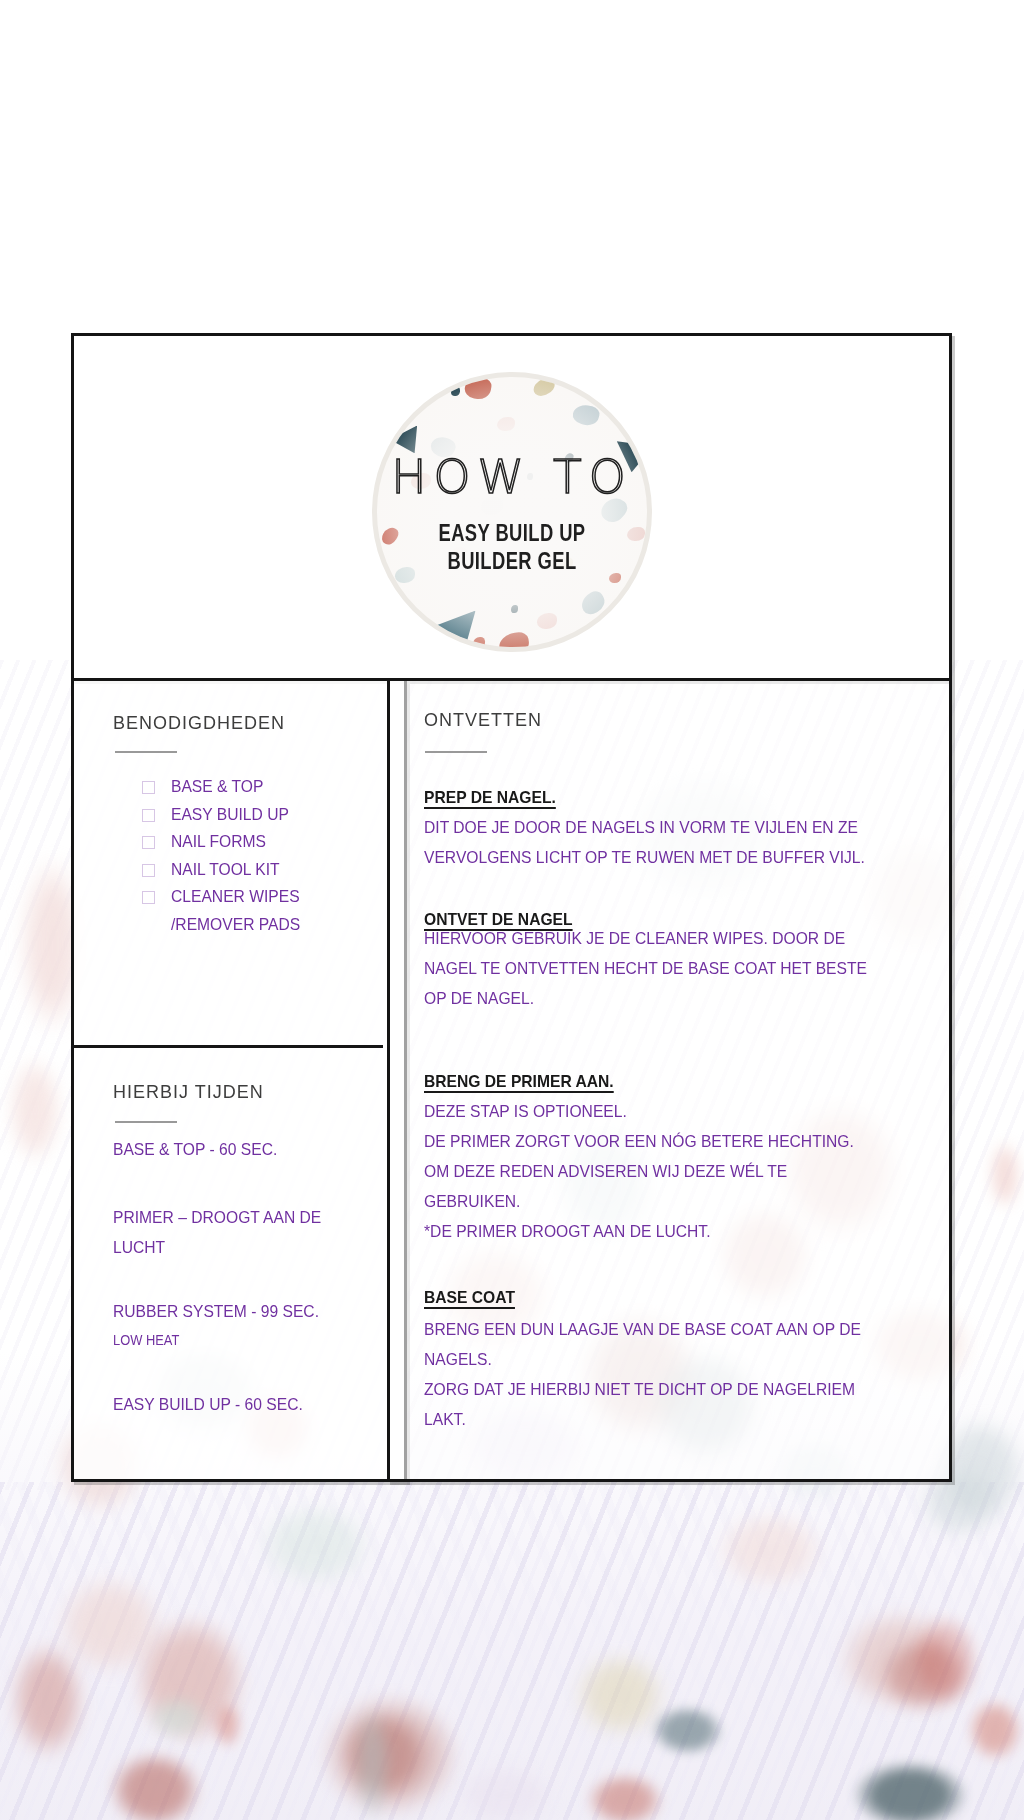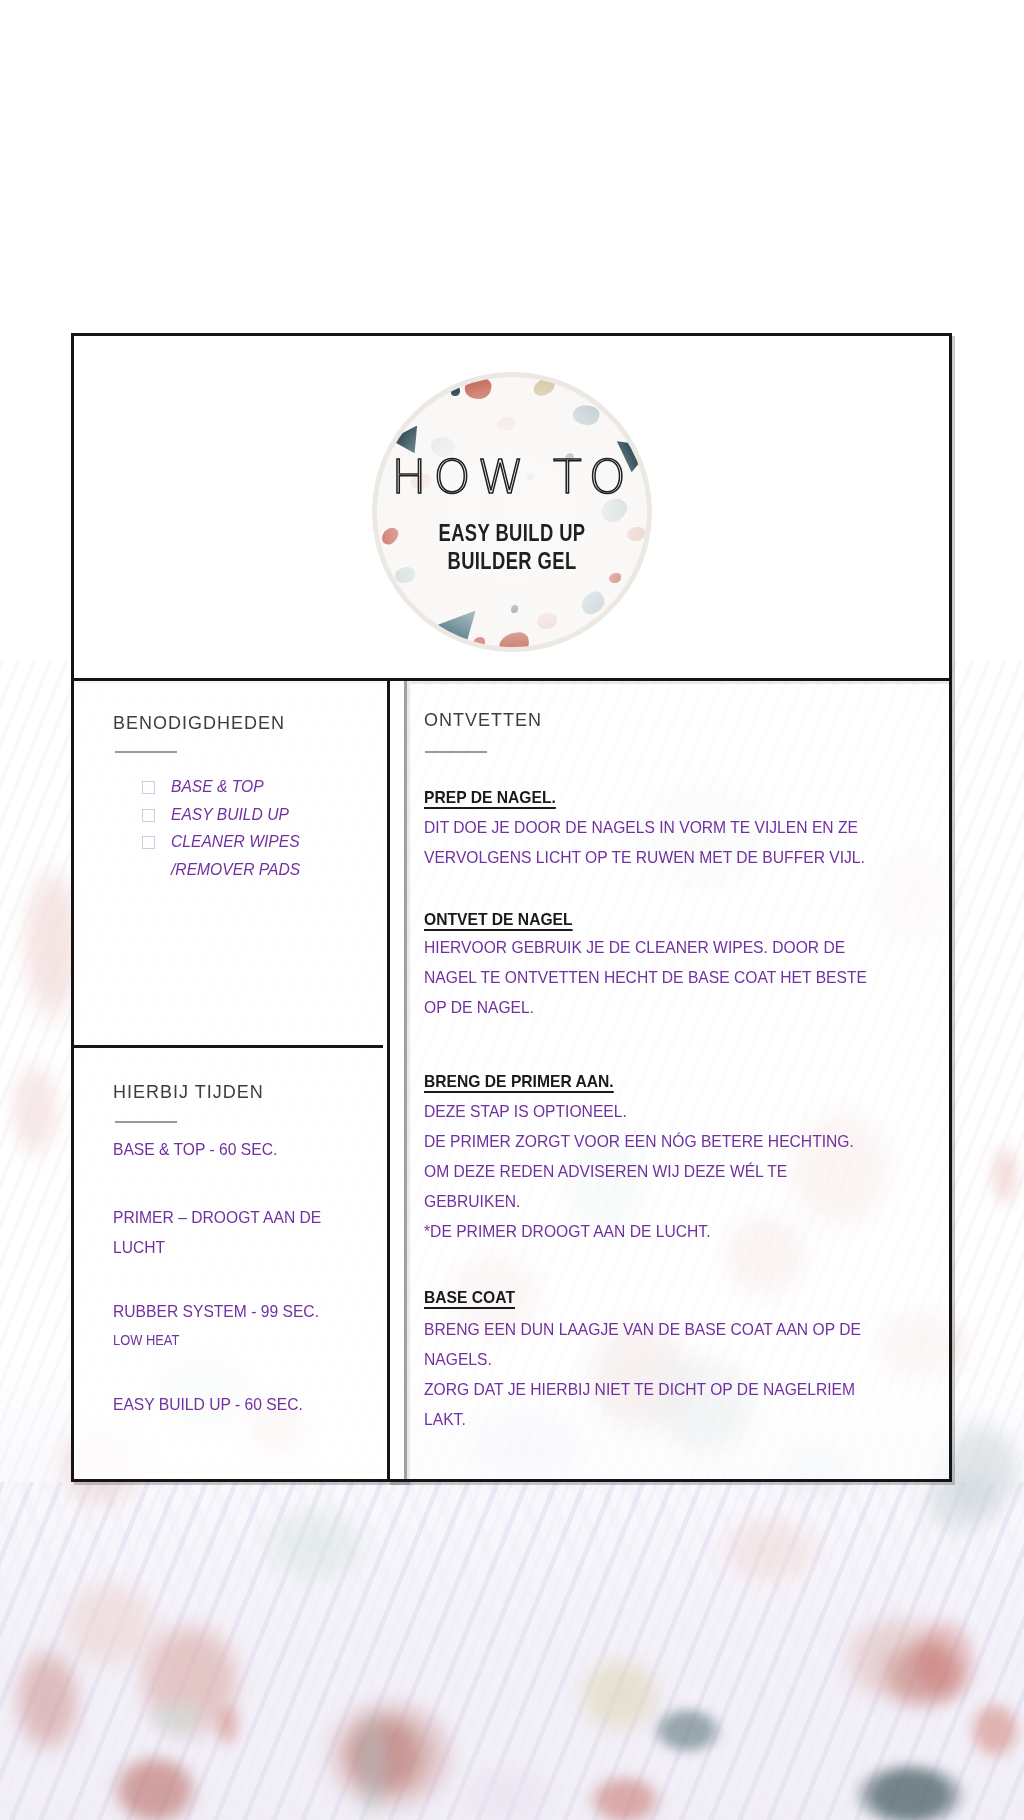--- a/index.html
+++ b/index.html
@@ -69,21 +69,21 @@
   }
   .step-h{
     position:absolute;left:34px;font-size:17px;line-height:30px;font-weight:700;color:#191919;
     text-decoration:underline;text-decoration-thickness:2px;text-underline-offset:4px;
     white-space:nowrap;transform:scaleX(.92);transform-origin:0 50%;
   }
   .step-lines{position:absolute;left:34px;}
   .cure{position:absolute;left:39px;}
   .col-divider{position:absolute;left:-3px;width:312px;height:3px;background:#151515;}
   
-  #supplies-list{position:absolute;left:0;top:92px;margin:0;padding:0;list-style:none;width:100%;font-style:italic;}
+  #supplies-list{position:absolute;left:0;top:92px;margin:0;padding:0;list-style:none;width:100%;}
   #supplies-list li{position:relative;padding-left:97px;line-height:27.5px;}
   .cb{
     position:absolute;left:68px;top:8px;width:11px;height:11px;
     border:1.5px solid #d7c6e5;background:rgba(255,255,255,.5);
   }
   .chk-label{display:inline-block;font-size:17px;transform:scaleX(.92);transform-origin:0 50%;white-space:nowrap;}
 </style>
 </head>
 <body>
 
@@ -178,20 +178,28 @@
     <li>
       <span class="cb"></span>
       <span class="chk-label purple">BASE &amp; TOP</span>
     </li>
     <li>
       <span class="cb"></span>
       <span class="chk-label purple">EASY BUILD UP</span>
     </li>
     <li>
       <span class="cb"></span>
+      <span class="chk-label purple">NAIL FORMS</span>
+    </li>
+    <li>
+      <span class="cb"></span>
+      <span class="chk-label purple">NAIL TOOL KIT</span>
+    </li>
+    <li>
+      <span class="cb"></span>
       <span class="chk-label purple">CLEANER WIPES</span><br>
       <span class="chk-label purple">/REMOVER PADS</span>
     </li>
   </ul>
 
   <div class="col-divider" style="top:364px"></div>
 
   <div class="sec-title" style="top:399px">HIERBIJ TIJDEN</div>
   <div class="mini-divider" style="top:440px"></div>
 
@@ -209,21 +217,21 @@
   <div class="sec-title" style="left:34px;top:27px">ONTVETTEN</div>
   <div class="mini-divider" style="left:35px;top:70px"></div>
 
   <div class="step-h" style="top:102px">PREP DE NAGEL.</div>
   <div class="step-lines" style="top:132px">
     <div class="body-line purple">DIT DOE JE DOOR DE NAGELS IN VORM TE VIJLEN EN ZE</div>
     <div class="body-line purple">VERVOLGENS LICHT OP TE RUWEN MET DE BUFFER VIJL.</div>
   </div>
 
   <div class="step-h" style="top:224px">ONTVET DE NAGEL</div>
-  <div class="step-lines" style="top:252px">
+  <div class="step-lines" style="top:243px">
     <div class="body-line purple">HIERVOOR GEBRUIK JE DE CLEANER WIPES. DOOR DE</div>
     <div class="body-line purple">NAGEL TE ONTVETTEN HECHT DE BASE COAT HET BESTE</div>
     <div class="body-line purple">OP DE NAGEL.</div>
   </div>
 
   <div class="step-h" style="top:386px">BRENG DE PRIMER AAN.</div>
   <div class="step-lines" style="top:416px">
     <div class="body-line purple">DEZE STAP IS OPTIONEEL.</div>
     <div class="body-line purple">DE PRIMER ZORGT VOOR EEN NÓG BETERE HECHTING.</div>
     <div class="body-line purple">OM DEZE REDEN ADVISEREN WIJ DEZE WÉL TE</div>

